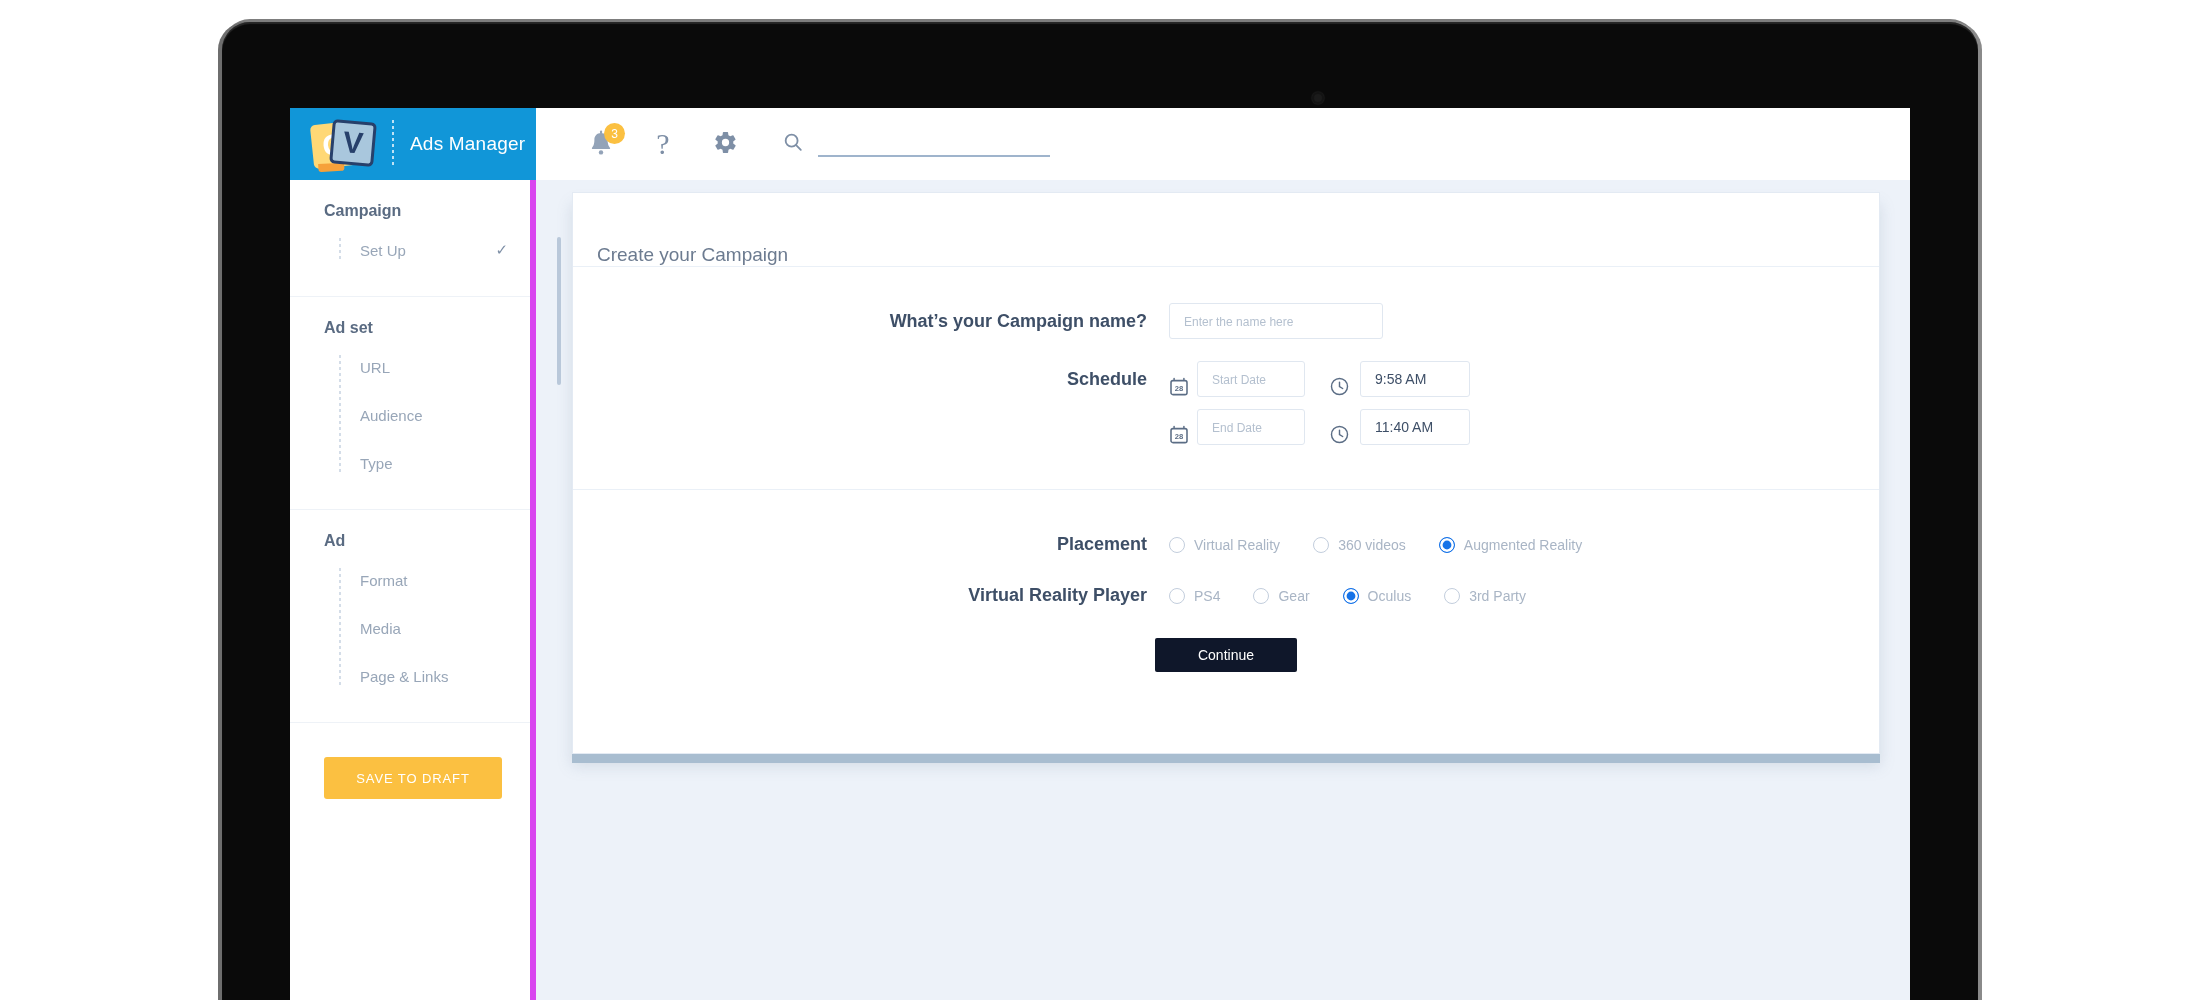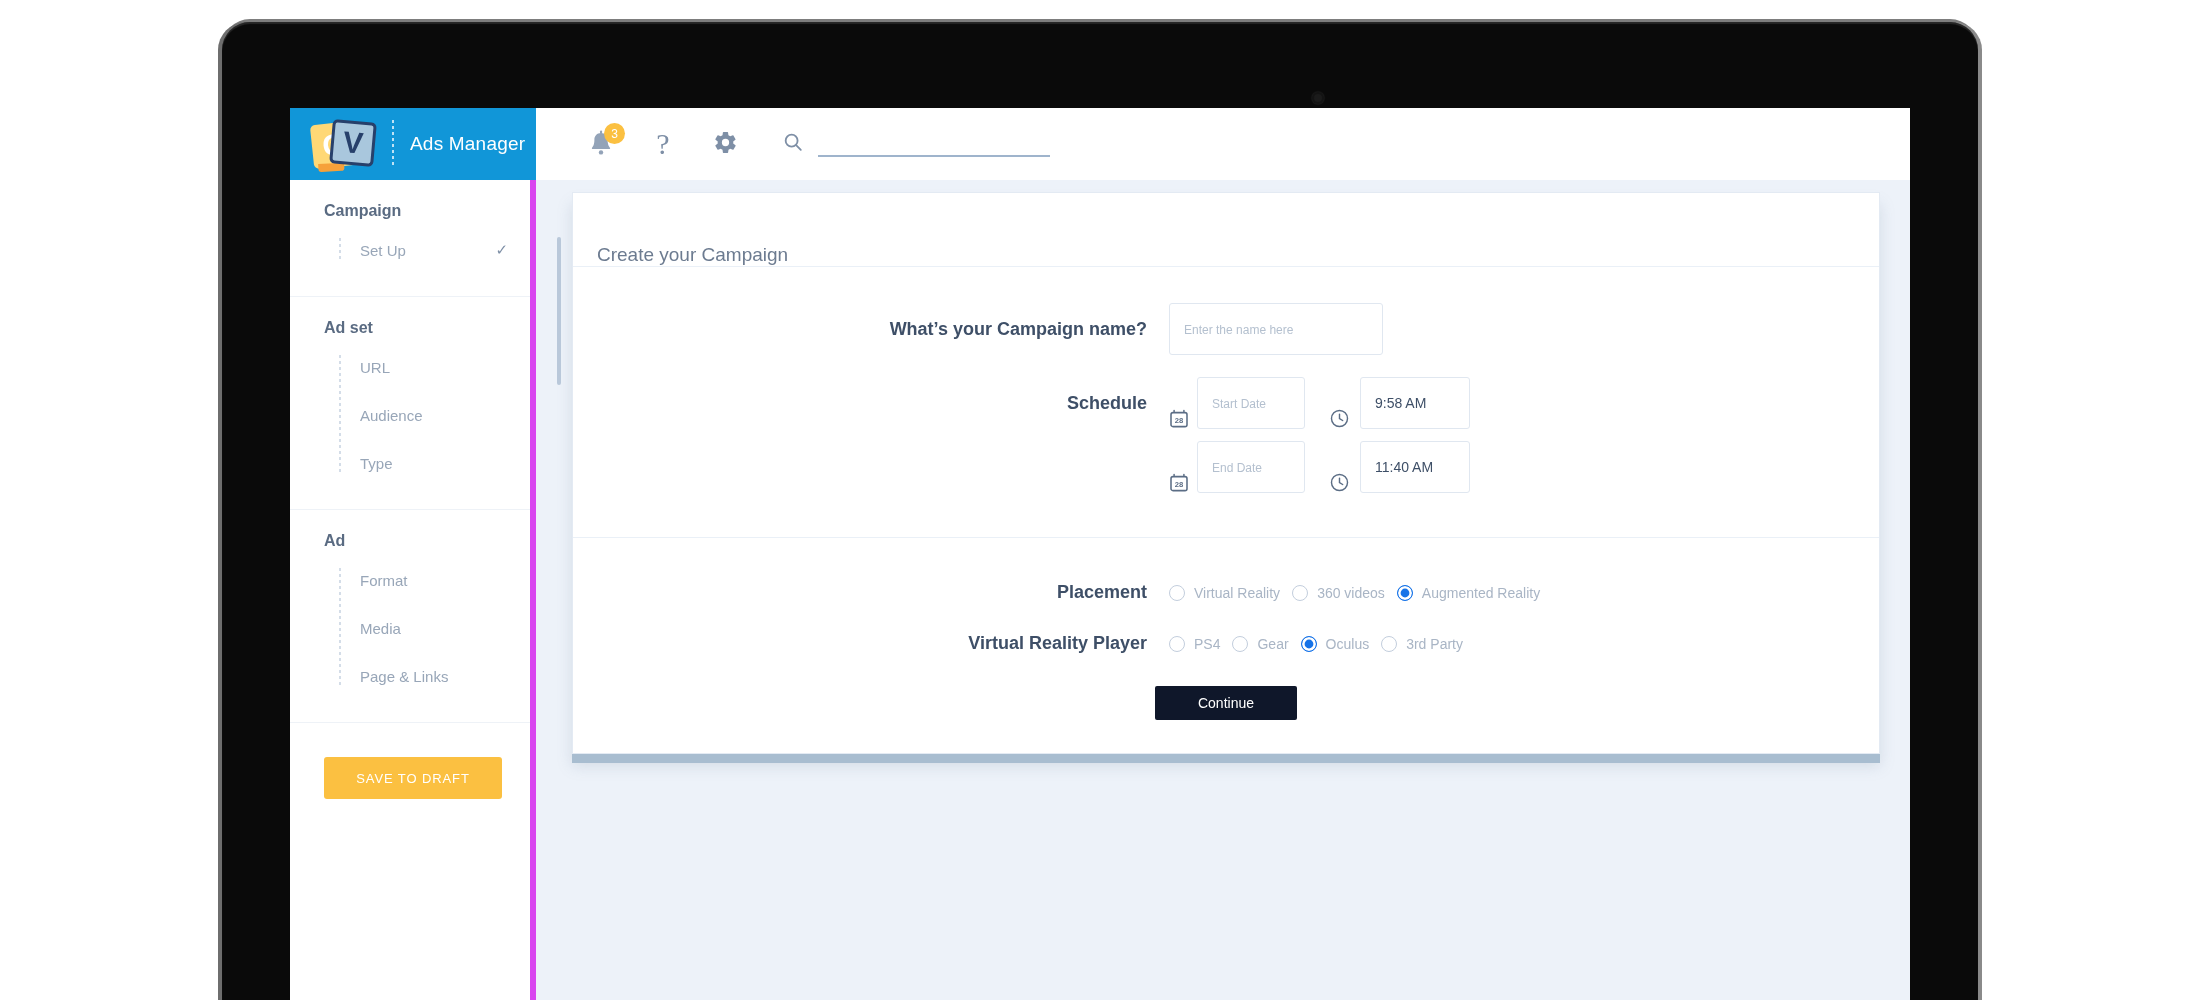--- a/index.html
+++ b/index.html
@@ -252,41 +252,41 @@
     text-align: right;
     padding-right: 22px;
     color: #3e4f67;
     font-size: 18px;
     font-weight: bold;
     flex: none;
   }
   .form-label.wide { width: 596px; }
 
   .text-field {
-    height: 52px;
+    height: 36px;
     border: 1px solid #e0e7f0;
     border-radius: 3px;
     background: #ffffff;
     padding: 0 14px;
     font-size: 13px;
     color: #55657b;
     outline: none;
     font-family: "Liberation Sans", sans-serif;
   }
   .text-field::placeholder { color: #b4c0cf; font-size: 12px; }
   #campaign-name-input { width: 214px; }
   .date-field { width: 108px; margin-left: 8px; }
   .time-field { width: 110px; margin-left: 10px; color: #3e4f67; font-size: 14px; }
 
   .schedule-line { display: flex; align-items: flex-end; }
   .icon-cal { width: 20px; height: 20px; flex: none; }
   .icon-clock { width: 21px; height: 21px; flex: none; margin-left: 24px; }
 
   
-  .radio-group { display: flex; align-items: center; gap: 12px; }
+  .radio-group { display: flex; align-items: center; gap: 33px; }
   .radio-opt { display: flex; align-items: center; gap: 9px; cursor: pointer; }
   .radio-circle {
     width: 16px; height: 16px;
     border-radius: 50%;
     border: 1.6px solid #c3cedd;
     background: #ffffff;
     flex: none;
     position: relative;
   }
   .radio-opt.selected .radio-circle {

